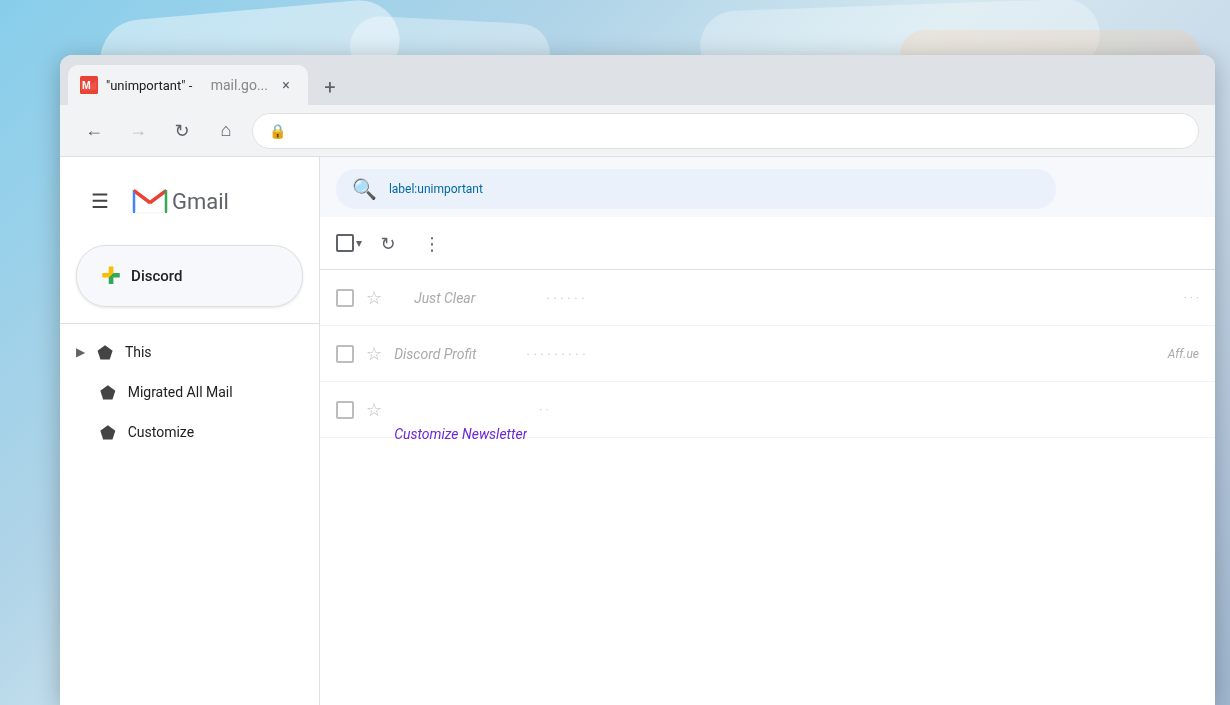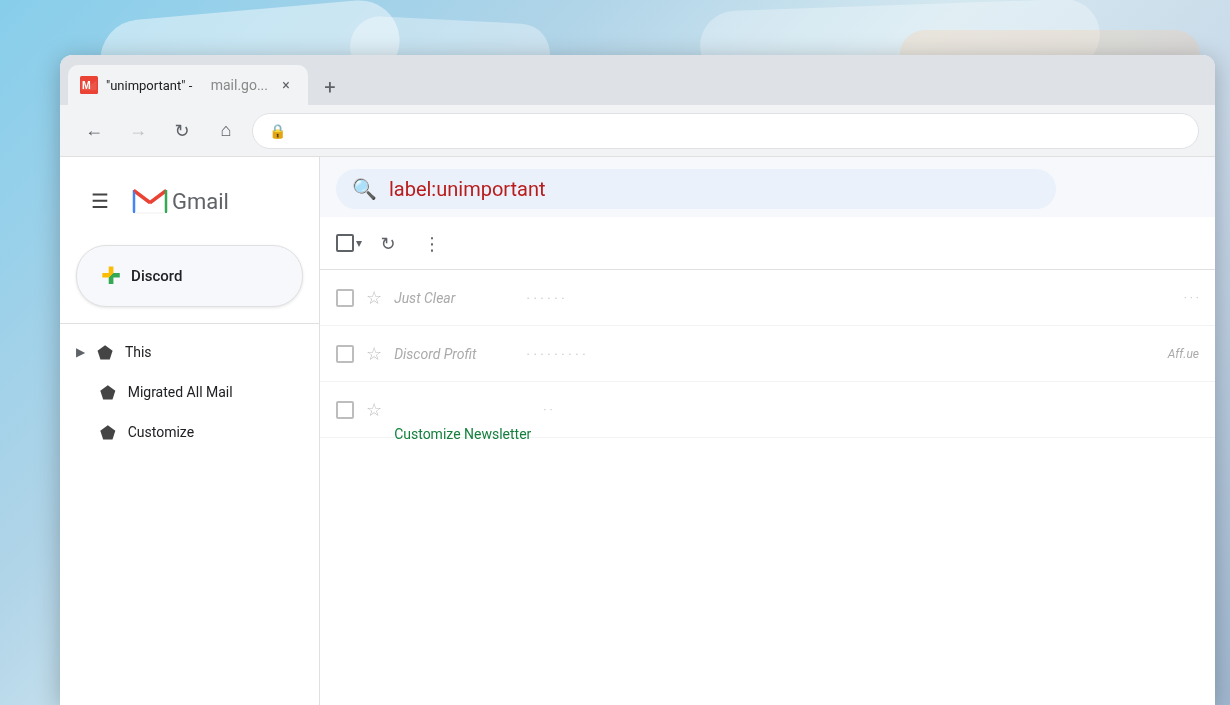--- a/index.html
+++ b/index.html
@@ -255,22 +255,22 @@
       gap: 12px;
       max-width: 720px;
     }
 
     .search-icon-g {
       font-size: 20px;
       color: #5f6368;
     }
 
     .search-text {
-      font-size: 20px;
-      color: #b91c1c;
+      font-size: 12px;
+      color: #0369a1;
       text-align: right;
     }
 
     .toolbar {
       display: flex;
       align-items: center;
       padding: 8px 16px;
       gap: 8px;
       border-bottom: 1px solid #e0e0e0;
     }
@@ -472,36 +472,36 @@
         </div>
         <div class="toolbar-btn">↻</div>
         <div class="toolbar-btn">⋮</div>
       </div>
 
       <div class="email-list">
 
         <div class="email-row">
           <div class="email-checkbox"></div>
           <span class="email-star">☆</span>
-          <span class="email-sender" style="color:#aaa;font-style:italic;">Just Clear</span>
+          <span class="email-sender" style="color:#aaa;font-style:italic;margin-left:20px;">Just Clear</span>
           <span class="email-snippet" style="color:#ccc;font-style:italic;">· · · · · ·</span>
           <span class="email-time" style="color:#ccc;">· · ·</span>
         </div>
 
         <div class="email-row">
           <div class="email-checkbox"></div>
           <span class="email-star">☆</span>
           <span class="email-sender" style="color:#aaa;font-style:italic;">Discord Profit</span>
           <span class="email-snippet" style="color:#ccc;font-style:italic;">· · · · · · · · ·</span>
           <span class="email-time" style="color:#aaa;font-style:italic;">Aff.ue</span>
         </div>
 
         <div class="email-row">
           <div class="email-checkbox"></div>
           <span class="email-star">☆</span>
-          <span class="email-sender" style="color:#15803d;margin-top:48px;">Customize Newsletter</span>
+          <span class="email-sender" style="color:#6d28d9;font-style:italic;margin-top:48px;">Customize Newsletter</span>
           <span class="email-time" style="color:#ccc;">· ·</span>
         </div>
 
       </div>
     </div>
   </div>
 </div>
 
 </body></html>

